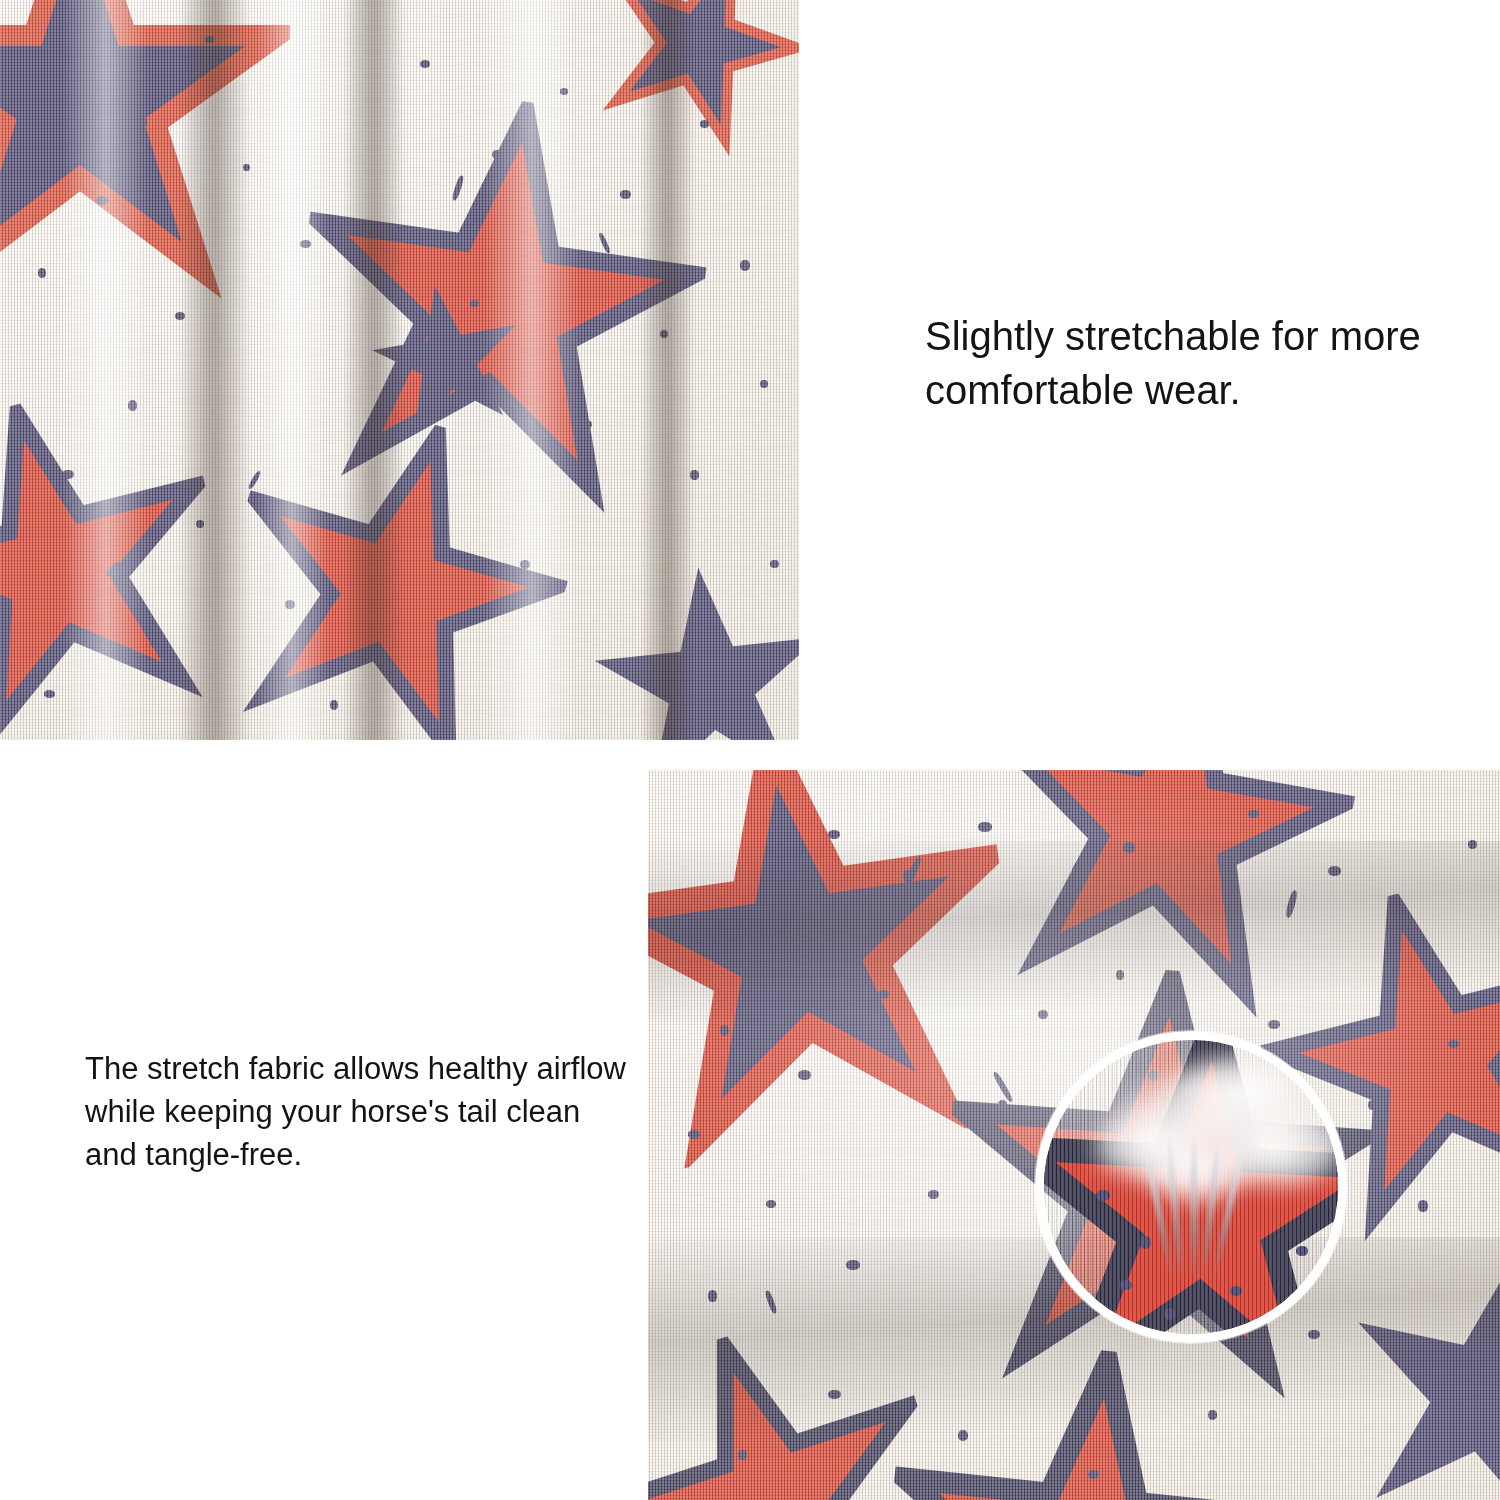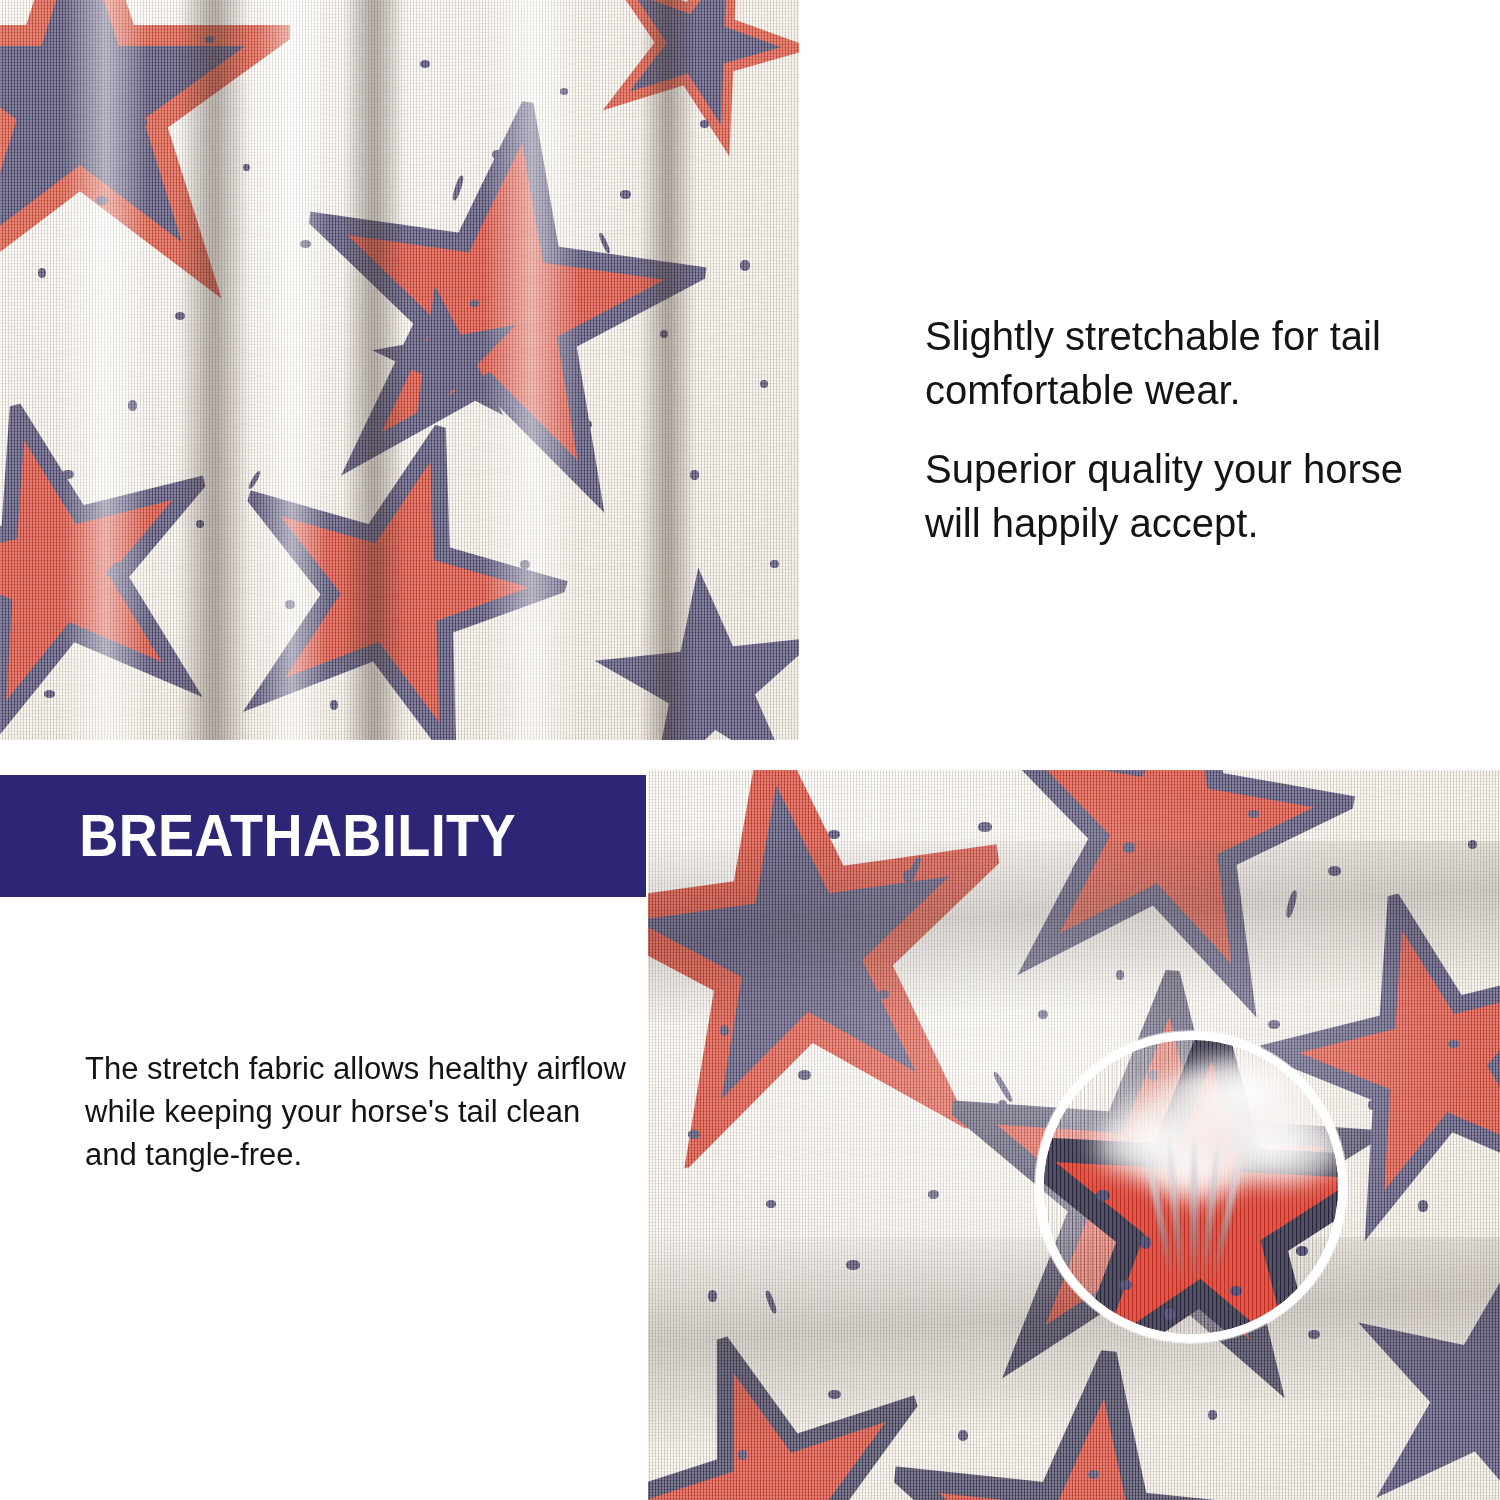--- a/index.html
+++ b/index.html
@@ -199,27 +199,23 @@
     <div class="speck" style="left:390px; top:390px; width:7px;  height:9px;"></div>
     <div class="speckdash" style="left:455px; top:175px; width:6px;  height:26px; transform:rotate(18deg);"></div>
     <div class="speckdash" style="left:602px; top:232px; width:5px;  height:22px; transform:rotate(-24deg);"></div>
     <div class="speckdash" style="left:252px; top:470px; width:5px;  height:20px; transform:rotate(30deg);"></div>
     <div class="speckdash" style="left:700px; top:620px; width:6px;  height:24px; transform:rotate(-12deg);"></div>
     <div class="speckdash" style="left:110px; top:560px; width:5px;  height:18px; transform:rotate(42deg);"></div>
   </div>
 
 
   <div class="bodytext" id="text-top">
-    <p>Slightly stretchable for tail comfortable wear.</p>
-    <p>Superior quality your horse will happily accept.</p>
+    <p>Slightly stretchable for more comfortable wear.</p>
   </div>
 
-  <div class="banner" id="banner-bottom" style="background:#2d2576;">
-    <div class="banner-title">BREATHABILITY</div>
-  </div>
 
   <div class="bodytext" id="text-bottom">
     <p>The stretch fabric allows healthy airflow while keeping your horse's tail clean and tangle-free.</p>
   </div>
 
   <div class="fabric" id="photo-bottom" style="left:648px; top:770px; width:852px; height:730px;">
     <div class="base"></div>
 
     <svg class="star" style="left:-60px; top:-40px; width:420px; height:420px; transform:rotate(-8deg);" viewBox="0 0 100 100">
       <polygon points="50,3 61,37 97,37 68,58 79,93 50,71 21,93 32,58 3,37 39,37" fill="#2b2858" stroke="#d2220f" stroke-width="6"></polygon>

